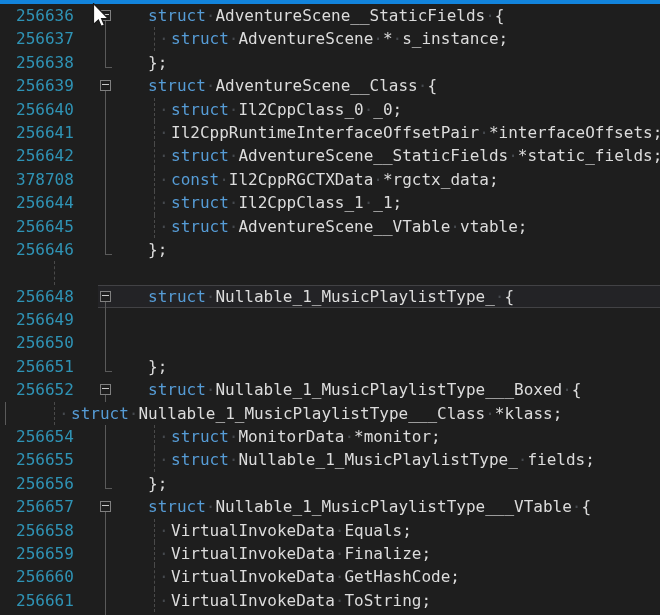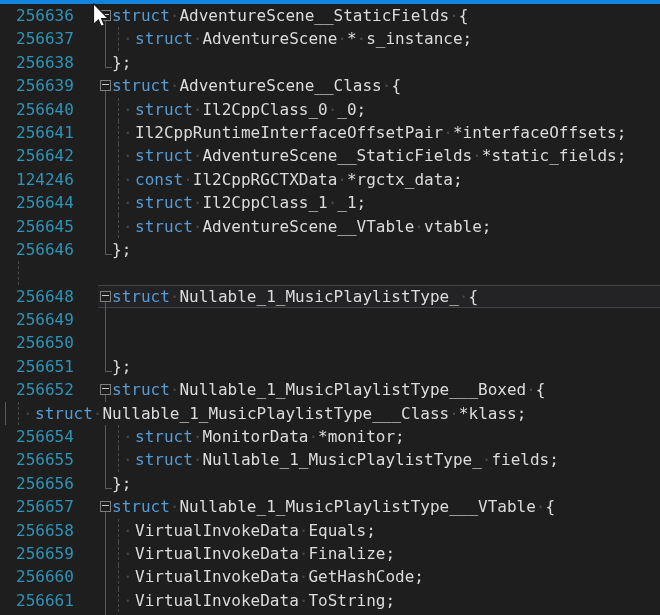--- a/index.html
+++ b/index.html
@@ -19,21 +19,21 @@
     background:var(--curbg,#232326);
     border-top:1px solid var(--curbd,#424245);
     border-bottom:1px solid var(--curbd,#424245);
     box-sizing:border-box;z-index:0;
   }
   .ln{
     width:100px;padding-left:16px;box-sizing:border-box;flex:none;
     color:var(--lnc,#2f93b5);position:relative;z-index:1;
   }
   .fold{width:12px;flex:none;position:relative;z-index:1;}
-  .code{flex:1;position:relative;z-index:1;}
+  .code{flex:1;position:relative;z-index:1;padding-left:36px;}
   
   .fbox{
     position:absolute;left:0;top:6px;width:9px;height:9px;
     border:1px solid var(--fbb,#7f7f7f);background:var(--bg,#1e1e1e);
   }
   .fbox::after{
     content:"";position:absolute;left:1px;right:1px;top:3px;
     border-top:1px solid #c8c8c8;
   }
   .fstub{position:absolute;left:5px;top:17px;bottom:0;width:1px;background:var(--fl,#5a5a5a);}
@@ -62,21 +62,21 @@
 
 <div id="topbar"></div>
 <div id="editor">
     <div class="row"><div class="ln">256636</div><div class="fold"><div class="fbox"></div><div class="fstub"></div></div><div class="code"><span class="k">struct</span><span class="w">·</span><span class="p">AdventureScene__StaticFields</span><span class="w">·</span><span class="p">{</span></div></div>
     <div class="row"><div class="ln">256637</div><div class="fold"><div class="fline"></div></div><div class="code"><span class="tab dot"></span><span class="k">struct</span><span class="w">·</span><span class="p">AdventureScene</span><span class="w">·</span><span class="p">*</span><span class="w">·</span><span class="p">s_instance;</span></div></div>
     <div class="row"><div class="ln">256638</div><div class="fold"><div class="fcv"></div><div class="fch"></div></div><div class="code"><span class="p">};</span></div></div>
     <div class="row"><div class="ln">256639</div><div class="fold"><div class="fbox"></div><div class="fstub"></div></div><div class="code"><span class="k">struct</span><span class="w">·</span><span class="p">AdventureScene__Class</span><span class="w">·</span><span class="p">{</span></div></div>
     <div class="row"><div class="ln">256640</div><div class="fold"><div class="fline"></div></div><div class="code"><span class="tab dot"></span><span class="k">struct</span><span class="w">·</span><span class="p">Il2CppClass_0</span><span class="w">·</span><span class="p">_0;</span></div></div>
     <div class="row"><div class="ln">256641</div><div class="fold"><div class="fline"></div></div><div class="code"><span class="tab dot"></span><span class="p">Il2CppRuntimeInterfaceOffsetPair</span><span class="w">·</span><span class="p">*interfaceOffsets;</span></div></div>
     <div class="row"><div class="ln">256642</div><div class="fold"><div class="fline"></div></div><div class="code"><span class="tab dot"></span><span class="k">struct</span><span class="w">·</span><span class="p">AdventureScene__StaticFields</span><span class="w">·</span><span class="p">*static_fields;</span></div></div>
-    <div class="row"><div class="ln">124246</div><div class="fold"><div class="fline"></div></div><div class="code"><span class="tab dot"></span><span class="k">const</span><span class="w">·</span><span class="p">Il2CppRGCTXData</span><span class="w">·</span><span class="p">*rgctx_data;</span></div></div>
+    <div class="row"><div class="ln">378708</div><div class="fold"><div class="fline"></div></div><div class="code"><span class="tab dot"></span><span class="k">const</span><span class="w">·</span><span class="p">Il2CppRGCTXData</span><span class="w">·</span><span class="p">*rgctx_data;</span></div></div>
     <div class="row"><div class="ln">256644</div><div class="fold"><div class="fline"></div></div><div class="code"><span class="tab dot"></span><span class="k">struct</span><span class="w">·</span><span class="p">Il2CppClass_1</span><span class="w">·</span><span class="p">_1;</span></div></div>
     <div class="row"><div class="ln">256645</div><div class="fold"><div class="fline"></div></div><div class="code"><span class="tab dot"></span><span class="k">struct</span><span class="w">·</span><span class="p">AdventureScene__VTable</span><span class="w">·</span><span class="p">vtable;</span></div></div>
     <div class="row"><div class="ln">256646</div><div class="fold"><div class="fcv"></div><div class="fch"></div></div><div class="code"><span class="p">};</span></div></div>
     <div class="row"><div class="fold"></div><div class="code"><span class="tab"></span></div></div>
     <div class="row cur"><div class="ln">256648</div><div class="fold"><div class="fbox"></div><div class="fstub"></div></div><div class="code"><span class="k">struct</span><span class="w">·</span><span class="p">Nullable_1_MusicPlaylistType_</span><span class="w">·</span><span class="p">{</span></div></div>
     <div class="row"><div class="ln">256649</div><div class="fold"><div class="fline"></div></div></div>
     <div class="row"><div class="ln">256650</div><div class="fold"><div class="fline"></div></div></div>
     <div class="row"><div class="ln">256651</div><div class="fold"><div class="fcv"></div><div class="fch"></div></div><div class="code"><span class="p">};</span></div></div>
     <div class="row"><div class="ln">256652</div><div class="fold"><div class="fbox"></div><div class="fstub"></div></div><div class="code"><span class="k">struct</span><span class="w">·</span><span class="p">Nullable_1_MusicPlaylistType___Boxed</span><span class="w">·</span><span class="p">{</span></div></div>
     <div class="row"><div class="fold"><div class="fline"></div></div><div class="code"><span class="tab dot"></span><span class="k">struct</span><span class="w">·</span><span class="p">Nullable_1_MusicPlaylistType___Class</span><span class="w">·</span><span class="p">*klass;</span></div></div>

